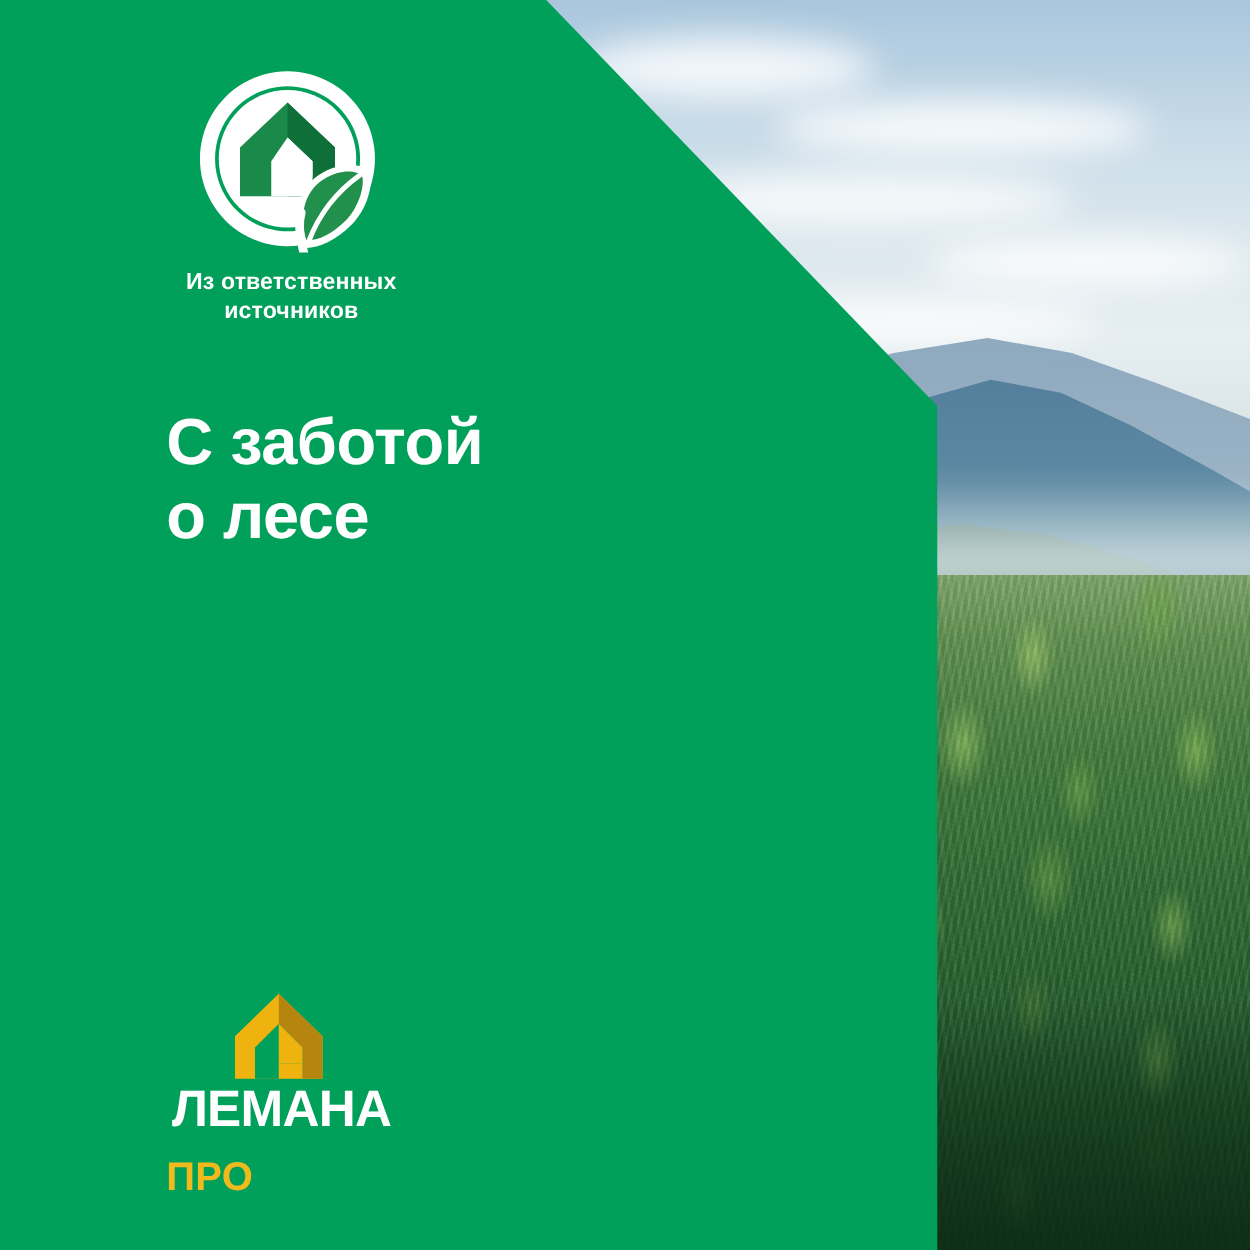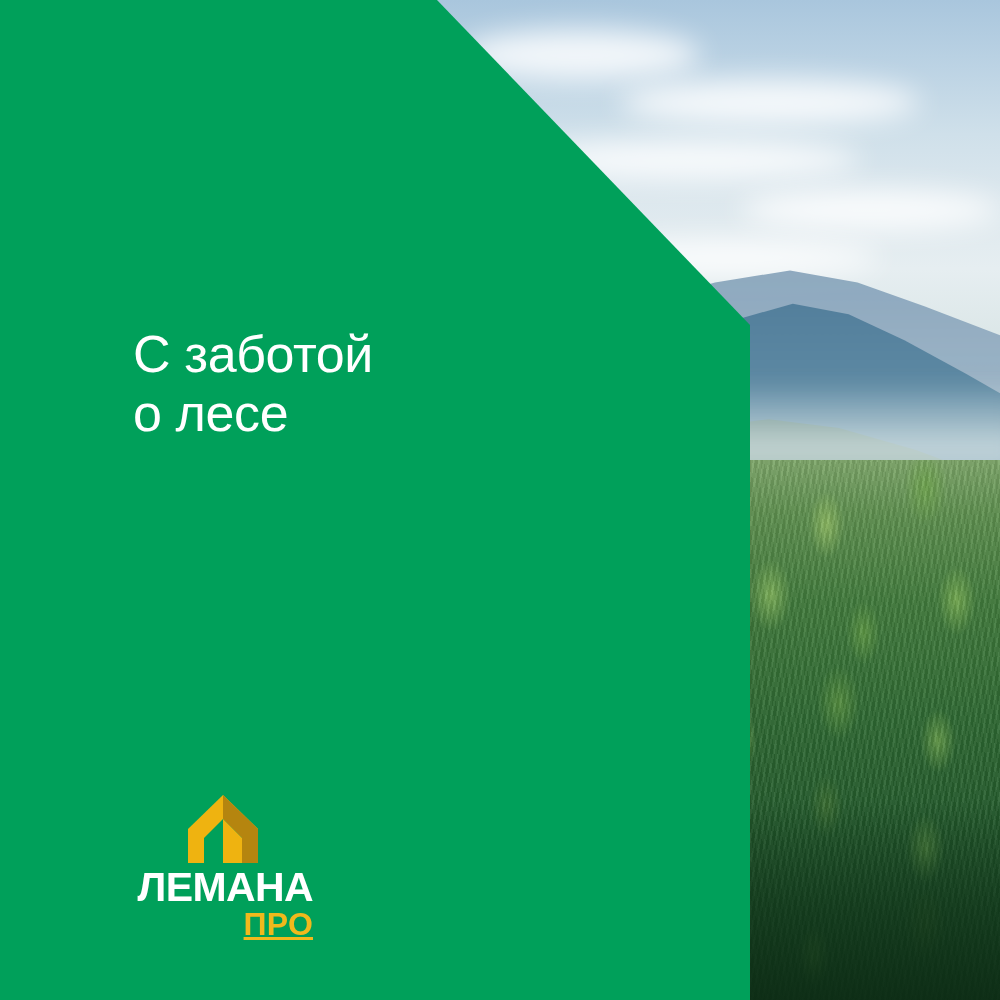--- a/index.html
+++ b/index.html
@@ -177,21 +177,21 @@
     width: 200px;
   }
 
   
   .headline {
     position: absolute;
     left: 133px;
     top: 325px;
     color: #ffffff;
     font-size: 52px;
-    font-weight: normal;
+    font-weight: bold;
     line-height: 1.13;
     letter-spacing: -0.4px;
     white-space: pre-line;
   }
 
   
   .body-copy {
     position: absolute;
     left: 133px;
     top: 531px;
@@ -214,28 +214,27 @@
   .brand-name {
     text-align: right;
     color: #ffffff;
     font-size: 41px;
     font-weight: bold;
     letter-spacing: -0.6px;
     line-height: 1;
     margin-top: 2px;
   }
   .brand-sub {
-    text-align: right;
+    text-align: left;
     color: #f0b91c;
     font-size: 32px;
     font-weight: bold;
     letter-spacing: 0.2px;
     line-height: 1;
-    margin-top: 0;
-    text-decoration: underline;
+    margin-top: 17px;
   }
 </style>
 </head>
 <body>
 
 <div id="poster">
 
   <div class="photo">
     <div class="sky"></div>
 
@@ -253,20 +252,49 @@
     <div class="forest-bg"></div>
     <div class="canopy"></div>
     <div class="canopy-tex"></div>
     <div class="forest-dark"></div>
   </div>
 
   <div class="green-panel"></div>
 
   <div class="content">
 
+    <div class="badge-block">
+      <svg class="badge-mark" viewBox="0 0 150 150">
+
+        <path d="M75 5 A70 70 0 1 1 74.9 5 Z
+                 M75 17 A58 58 0 1 0 75.1 17 Z" fill="#ffffff" fill-rule="evenodd"></path>
+
+        <circle cx="75" cy="75" r="55" fill="#ffffff"></circle>
+
+        <path d="M75 30 L113 66 L113 105 L37 105 L37 66 Z" fill="#1a8a4a"></path>
+
+        <path d="M75 30 L113 66 L113 105 L75 105 Z" fill="#0e7038"></path>
+
+        <path d="M75 58 L95 77 L95 105 L62 105 L62 77 Z" fill="#ffffff"></path>
+
+        <path d="M75 58 L95 77 L95 90 L75 90 Z" fill="#ffffff"></path>
+
+        <path d="M86 146 C78 124 82 100 100 88 C118 76 136 80 140 84
+                 C144 88 142 112 126 128 C112 142 96 148 86 146 Z" fill="#ffffff"></path>
+
+        <path d="M90 140 C84 122 88 102 103 92 C118 82 131 85 134 88
+                 C137 91 135 110 122 124 C110 136 98 141 90 140 Z" fill="#21904c"></path>
+
+        <path d="M92 141 C100 120 112 103 133 88" stroke="#ffffff" stroke-width="4" fill="none" stroke-linecap="round"></path>
+
+        <path d="M88 150 C84 134 84 126 86 118" stroke="#ffffff" stroke-width="7" fill="none" stroke-linecap="round"></path>
+      </svg>
+      <div class="badge-caption">Из ответственных
+источников</div>
+    </div>
 
     <div class="headline">С заботой
 о лесе</div>
 
 
     <div class="brand">
       <svg class="brand-mark" viewBox="0 0 74 72">
 
         <path d="M37 2 L72 36 L72 70 L2 70 L2 36 Z" fill="#efb310"></path>
 

